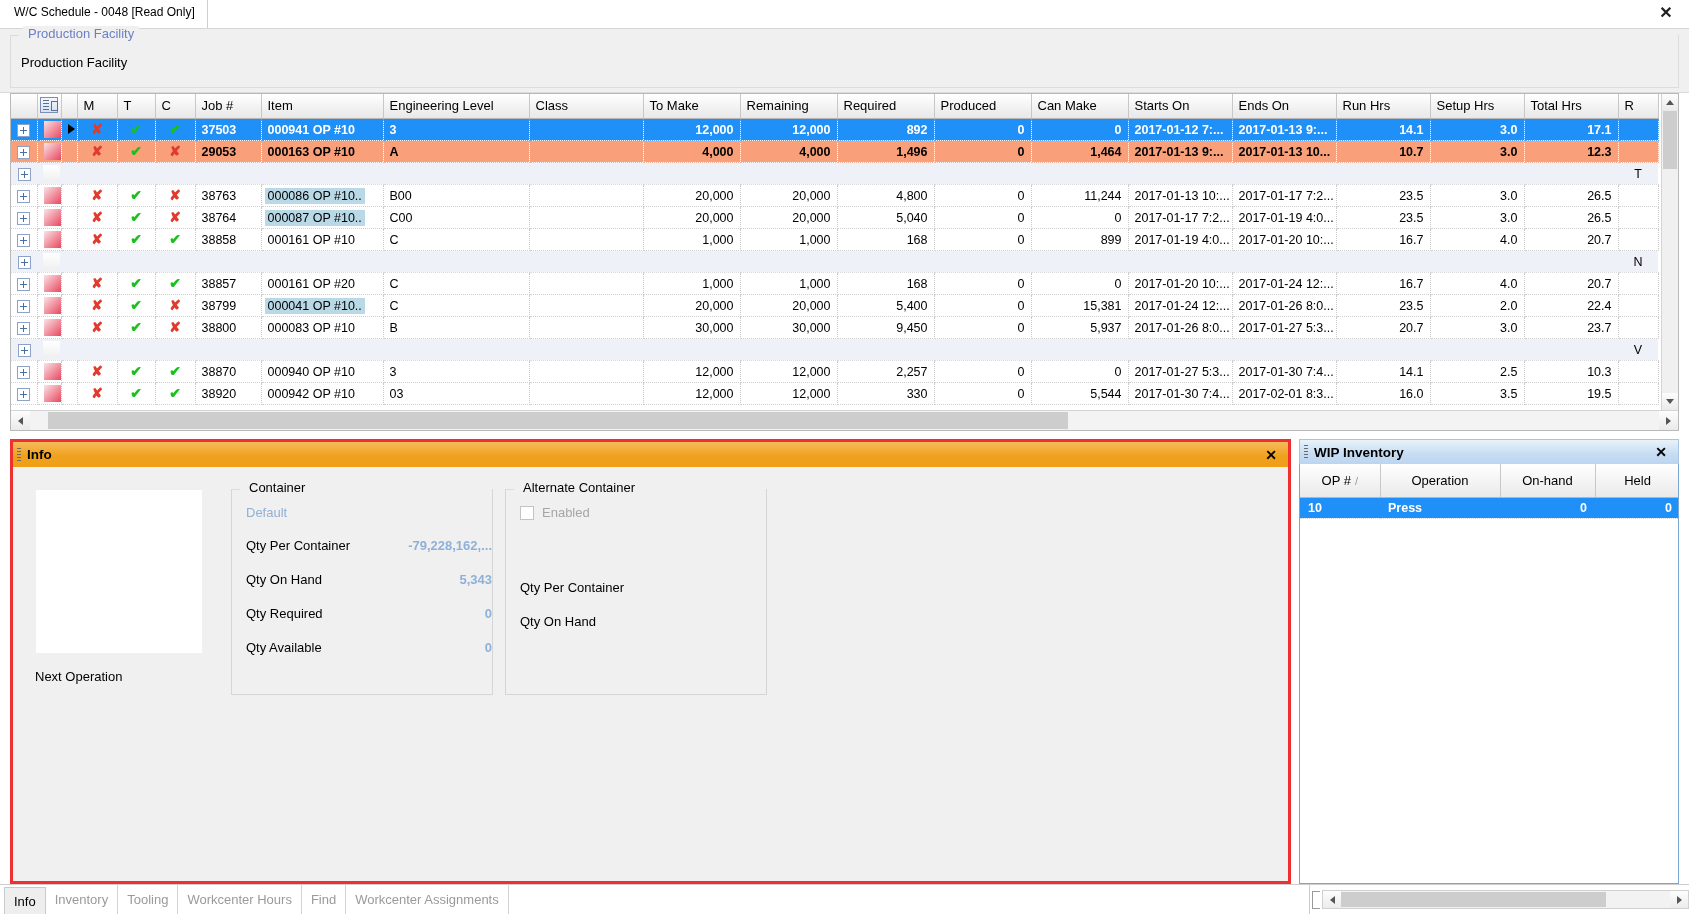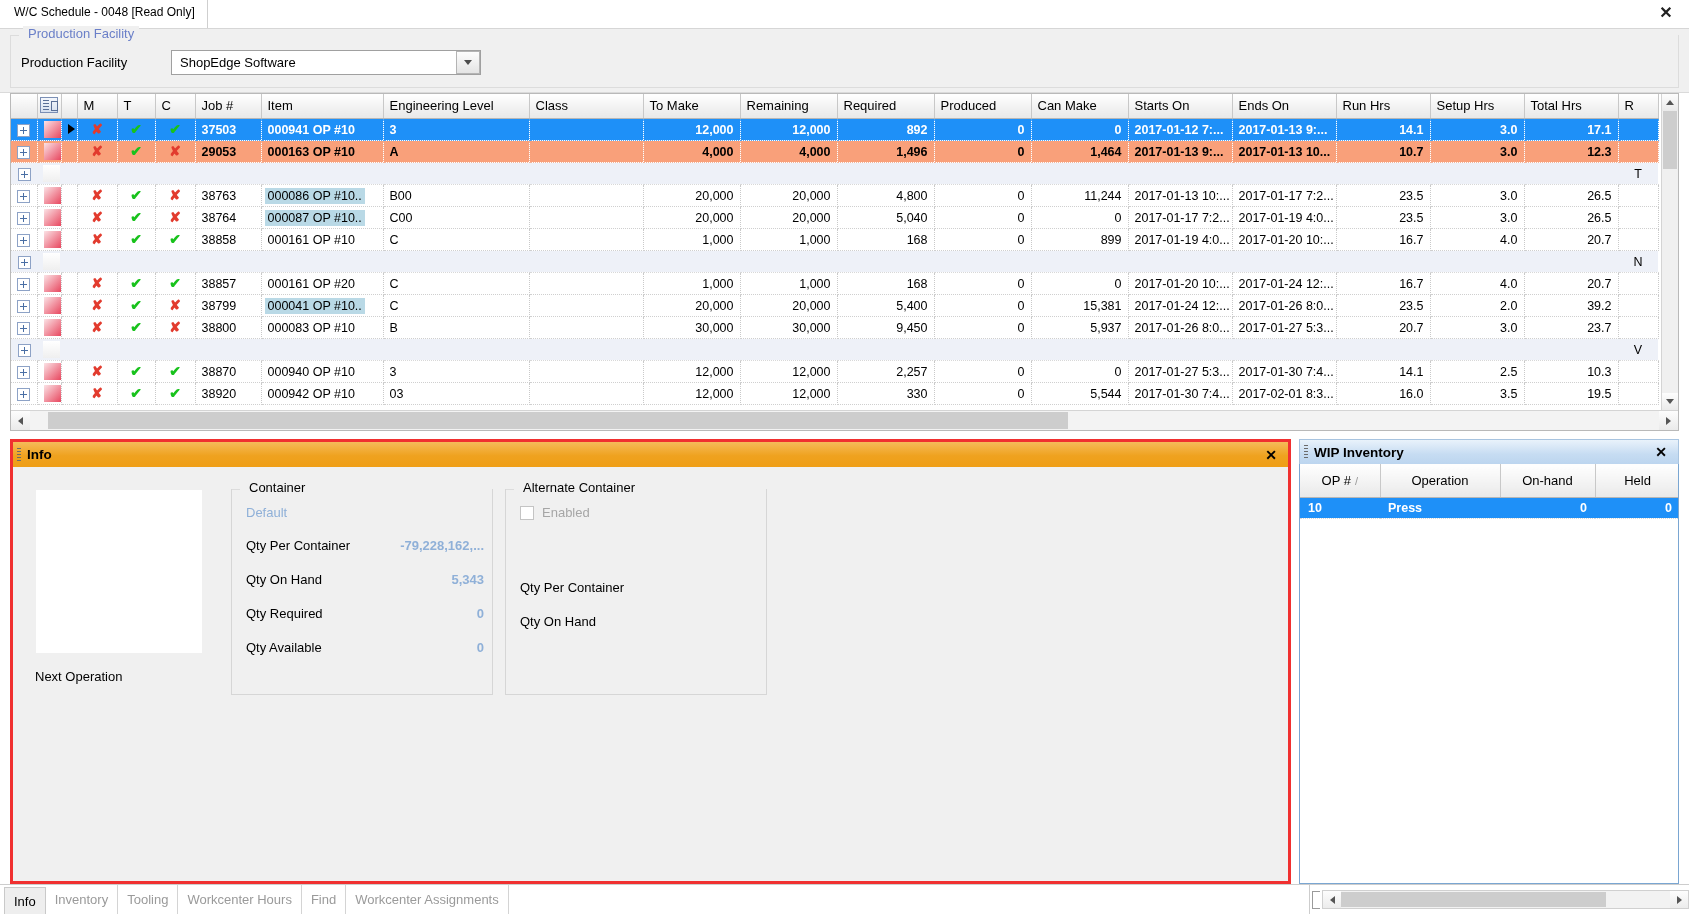--- a/index.html
+++ b/index.html
@@ -343,21 +343,21 @@
     margin-right: 28px;
   }
   .thumb-col { display:flex; flex-direction: column; }
   .next-op-label { margin-top: 15px; font-size: 13px; color:#000;}
 
   .ct-group {
     width: 262px;
     border: 1px solid #d6d6d6;
     border-top: none;
     position: relative;
-    padding: 16px 8px 10px 14px;
+    padding: 16px 0 10px 14px;
     height: 206px;
     margin-right: 12px;
   }
   .ct-group .gb-legend { color: #000; background: #f0f0f0; }
   .ct-sub { color: #8fb0d8; font-size: 13px; margin-bottom: 18px;}
   .kv { display: flex; margin-bottom: 19px; font-size: 13px;}
   .kv .k { flex: 1; color: #000; }
   .kv .v { color: #8fb0d8; text-align: right; white-space: nowrap; font-weight: bold;}
   .cb-row { display:flex; align-items:center; margin-bottom: 14px; }
   .chkbox {
@@ -426,26 +426,20 @@
     <div class="doc-tab">W/C Schedule - 0048 [Read Only]</div>
     <div class="title-close">✕</div>
   </div>
 
   <div class="topform">
     <div class="groupbox">
       <div class="gb-line-left"></div>
       <div class="gb-legend">Production Facility</div>
       <div class="field-row">
         <div class="field-label">Production Facility</div>
-        <div class="combo">
-          <div class="cval">ShopEdge Software</div>
-          <div class="cbtn">
-              <span class="arrow-dn"></span>
-            </div>
-        </div>
       </div>
     </div>
   </div>
 
   <div class="gridwrap">
     <div class="grid-scrollarea">
       <div class="grid-main">
         <table class="grid">
           <colgroup>
             <col class="col-exp">
@@ -693,21 +687,21 @@
                 <td></td>
                 <td class="num">20,000</td>
                 <td class="num">20,000</td>
                 <td class="num" style="position:relative"><span style="position:absolute;left:-14px;top:1px"></span>5,400</td>
                 <td class="num">0</td>
                 <td class="num">15,381</td>
                 <td>2017-01-24  12:...</td>
                 <td>2017-01-26  8:0...</td>
                 <td class="num">23.5</td>
                 <td class="num">2.0</td>
-                <td class="num">39.2</td>
+                <td class="num">22.4</td>
                 <td></td>
               </tr>
               <tr class="row-normal">
                 <td class="ctr"><span class="expander"></span></td>
                 <td><span class="rowmark"></span></td>
                 <td class="ctr"></td>
                 <td class="ctr"><span class="xmark">✘</span></td>
                 <td class="ctr"><span class="check">✔</span></td>
                 <td class="ctr"><span class="xmark">✘</span></td>
                 <td>38800</td>

